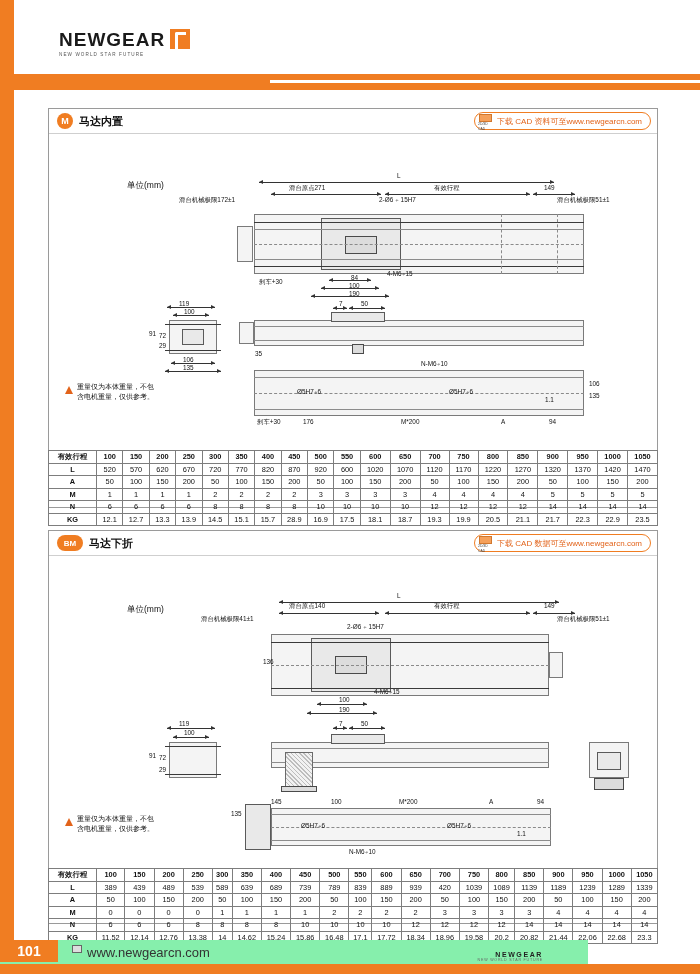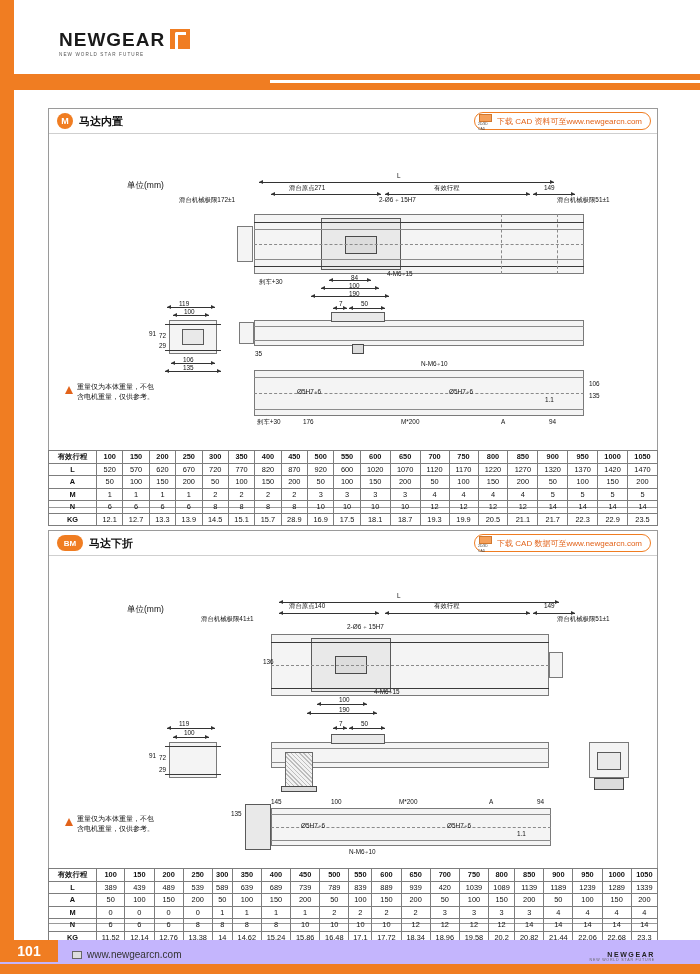--- a/index.html
+++ b/index.html
@@ -266,42 +266,42 @@
     font-size: 7.4px;
   }
   .tbl tr.headrow td {
     font-weight: bold;
   }
 
   
   .footer-bar {
     position: absolute;
     left: 0; bottom: 0;
-    width: 700px; height: 34px;
-    background: #c4b5fd;
+    width: 588px; height: 34px;
+    background: #86efac;
   }
   .page-num-box {
     position: absolute;
     left: 0; bottom: 12px;
     width: 58px; height: 22px;
     background: #f07d22;
     color: #fff;
     font-size: 14px;
     font-weight: bold;
     display: flex;
     align-items: center;
     justify-content: center;
   }
   .footer-url {
     position: absolute;
     left: 72px; bottom: 14px;
-    font-size: 10px;
+    font-size: 13px;
     color: #333;
     display: flex;
-    align-items: center;
+    align-items: flex-start;
   }
   .footer-ico {
     width: 10px; height: 8px;
     border: 1px solid #666;
     margin-right: 5px;
     background: #ddd;
   }
   .footer-brand {
     position: absolute;
     right: 45px; bottom: 12px;

